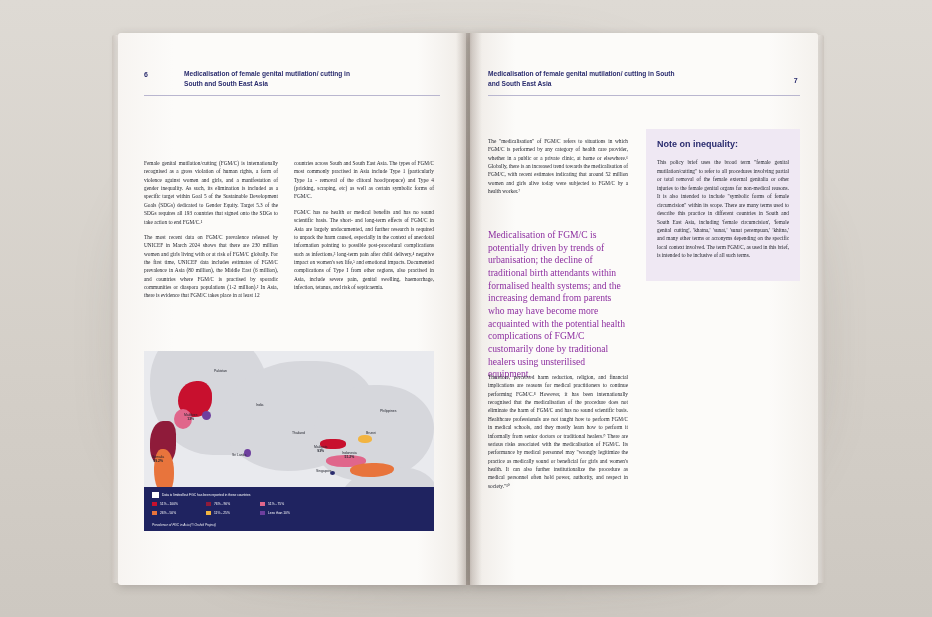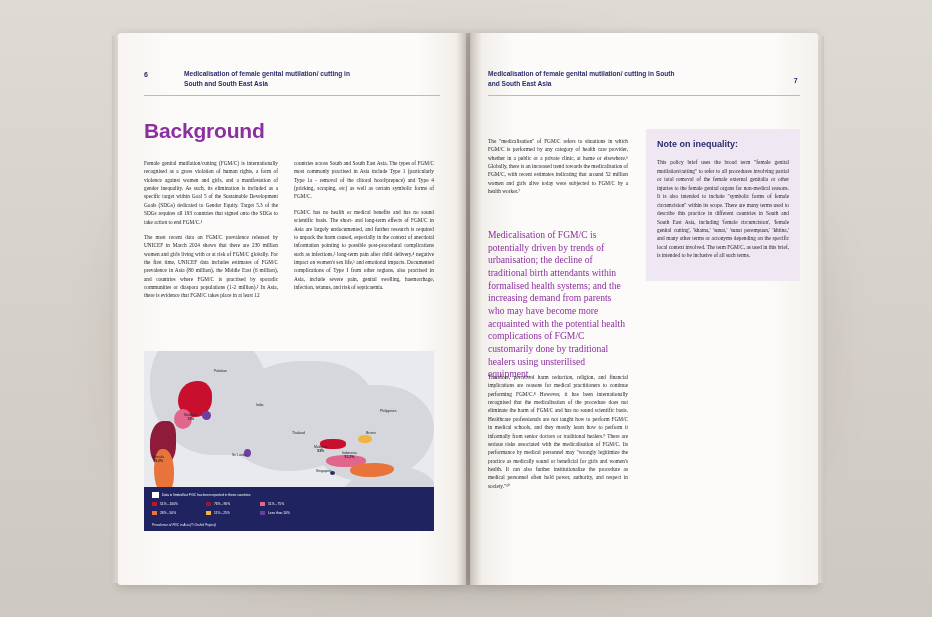--- a/index.html
+++ b/index.html
@@ -232,21 +232,20 @@
   <div class="book">
     <div class="edge-left"></div>
     <div class="edge-right"></div>
 
     <div class="page page-left">
       <div class="page-inner">
         <div class="folio" style="left:26px; top:38px;">6</div>
         <div class="running-head" style="left:66px; top:36px; width:180px;">Medicalisation of female genital mutilation/ cutting in South and South East Asia</div>
         <div class="rule" style="left:26px; top:62px; width:296px;"></div>
 
-        <div class="bg-title">Background</div>
 
         <div class="col col-l1">
           <p>Female genital mutilation/cutting (FGM/C) is internationally recognised as a gross violation of human rights, a form of violence against women and girls, and a manifestation of gender inequality. As such, its elimination is included as a specific target within Goal 5 of the Sustainable Development Goals (SDGs) dedicated to Gender Equity. Target 5.3 of the SDGs requires all 193 countries that signed onto the SDGs to take action to end FGM/C.¹</p>
           <p>The most recent data on FGM/C prevalence released by UNICEF in March 2024 shows that there are 230 million women and girls living with or at risk of FGM/C globally. For the first time, UNICEF data includes estimates of FGM/C prevalence in Asia (80 million), the Middle East (6 million), and countries where FGM/C is practised by sporadic communities or diaspora populations (1-2 million).² In Asia, there is evidence that FGM/C takes place in at least 12</p>
         </div>
 
         <div class="col col-l2">
           <p>countries across South and South East Asia. The types of FGM/C most commonly practised in Asia include Type 1 (particularly Type 1a - removal of the clitoral hood/prepuce) and Type 4 (pricking, scraping, etc) as well as certain symbolic forms of FGM/C.</p>
           <p>FGM/C has no health or medical benefits and has no sound scientific basis. The short- and long-term effects of FGM/C in Asia are largely undocumented, and further research is required to unpack the harm caused, especially in the context of anecdotal information pointing to possible post-procedural complications such as infections,³ long-term pain after child delivery,⁴ negative impact on women's sex life,⁵ and emotional impacts. Documented complications of Type I from other regions, also practised in Asia, include severe pain, genital swelling, haemorrhage, infection, tetanus, and risk of septicaemia.</p>
         </div>

